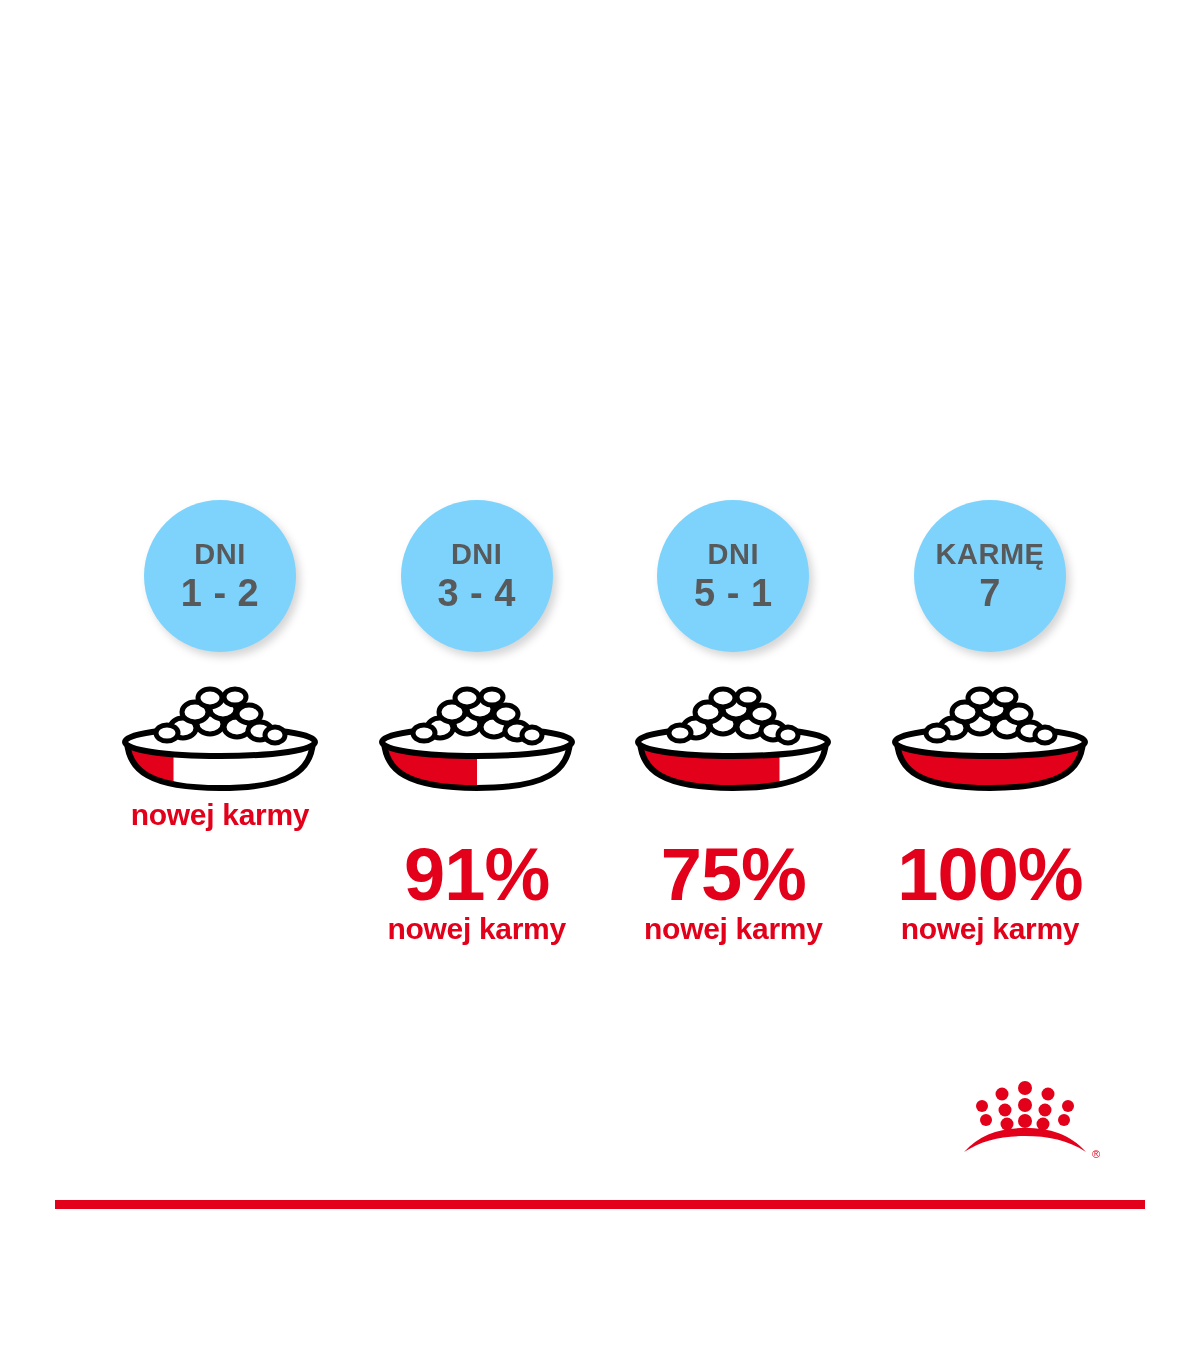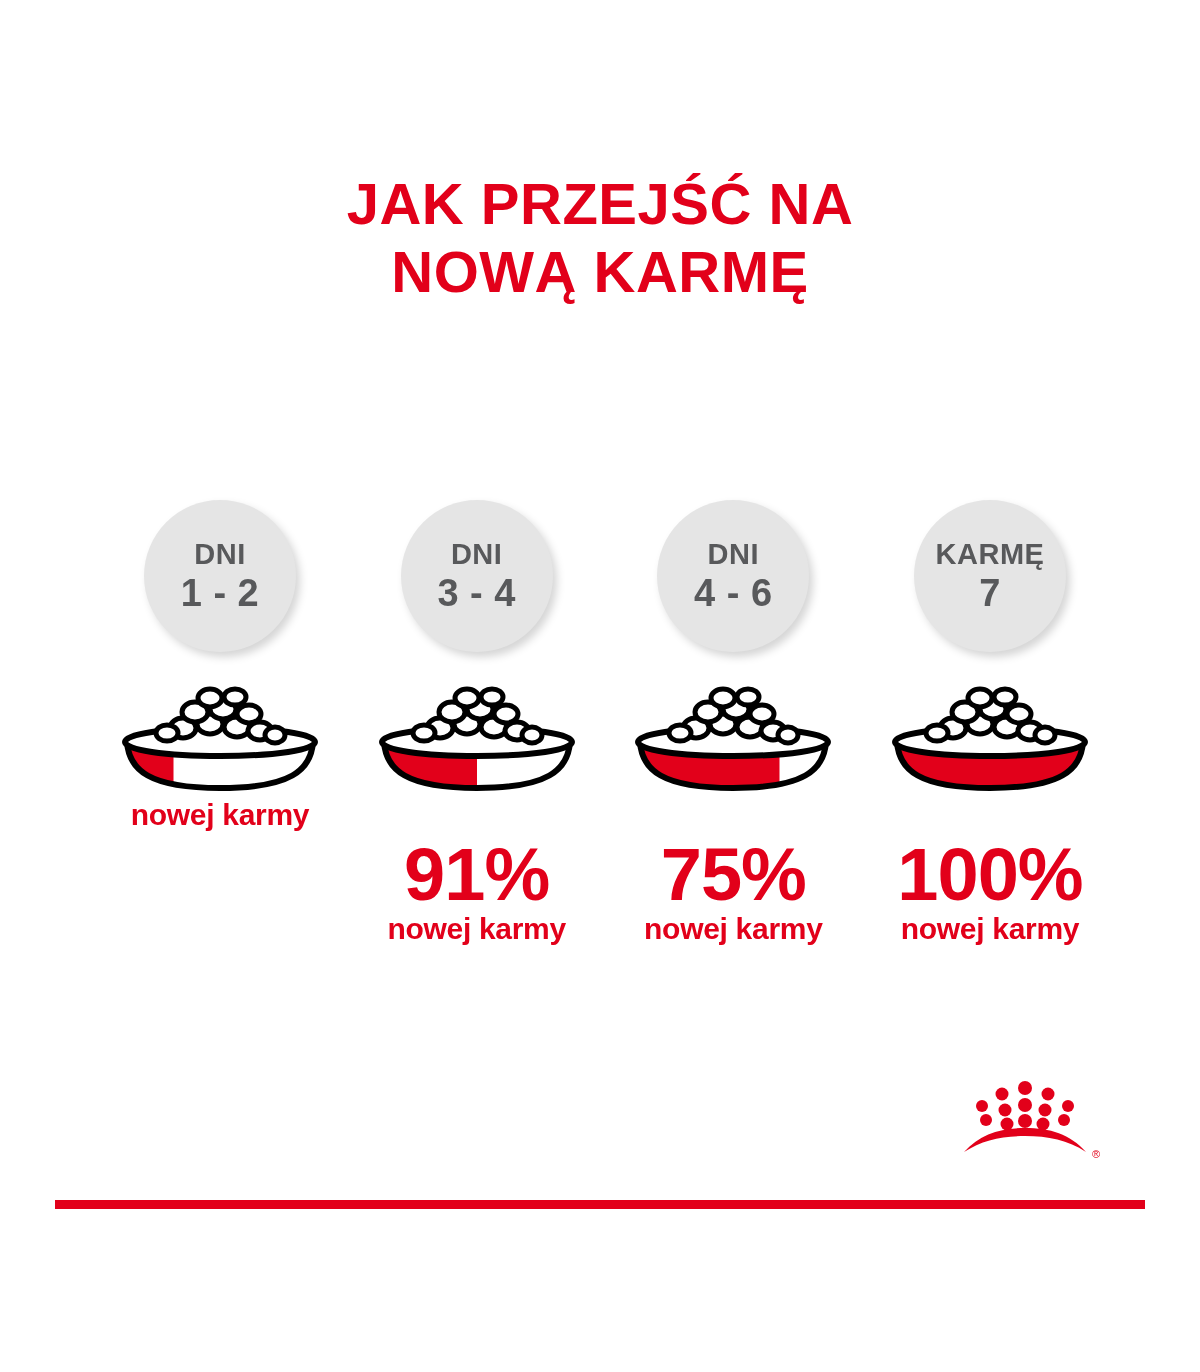--- a/index.html
+++ b/index.html
@@ -54,21 +54,21 @@
     display: flex;
     flex-direction: column;
     align-items: center;
   }
 
   
   .day-circle {
     width: 152px;
     height: 152px;
     border-radius: 50%;
-    background: #e5e5e5;
+    background: #7dd3fc;
     box-shadow: 4px 5px 9px rgba(0,0,0,0.17);
     display: flex;
     flex-direction: column;
     align-items: center;
     justify-content: center;
     color: #58595B;
     font-weight: bold;
   }
   .day-word {
     font-size: 29px;
@@ -127,22 +127,20 @@
     width: 1090px;
     height: 9px;
     background: #E2001A;
   }
 </style>
 </head>
 <body>
 
 <div class="infographic">
 
-  <div class="title">JAK PRZEJŚĆ NA
-NOWĄ KARMĘ</div>
 
   <div class="steps">
 
     <div class="step">
       <div class="day-circle">
         <span class="day-word">DNI</span>
         <span class="day-num">1 - 2</span>
       </div>
       <div class="bowl-wrap">
         <svg viewBox="0 0 210 118" width="210" height="118" xmlns="http://www.w3.org/2000/svg">
@@ -213,21 +211,21 @@
           </g>
         </svg>
       </div>
       <div class="pct">91%</div>
       <div class="pct-sub">nowej karmy</div>
     </div>
 
     <div class="step">
       <div class="day-circle">
         <span class="day-word">DNI</span>
-        <span class="day-num">4 - 6</span>
+        <span class="day-num">5 - 1</span>
       </div>
       <div class="bowl-wrap">
         <svg viewBox="0 0 210 118" width="210" height="118" xmlns="http://www.w3.org/2000/svg">
           <defs>
             <clipPath id="bowlclip3">
               <path d="M12,62 L198,62 C196,90 176,108 105,108 C34,108 14,90 12,62 Z"></path>
             </clipPath>
           </defs>
           <path d="M12,62 L198,62 C196,90 176,108 105,108 C34,108 14,90 12,62 Z" fill="#ffffff"></path>
           <g clip-path="url(#bowlclip3)">

